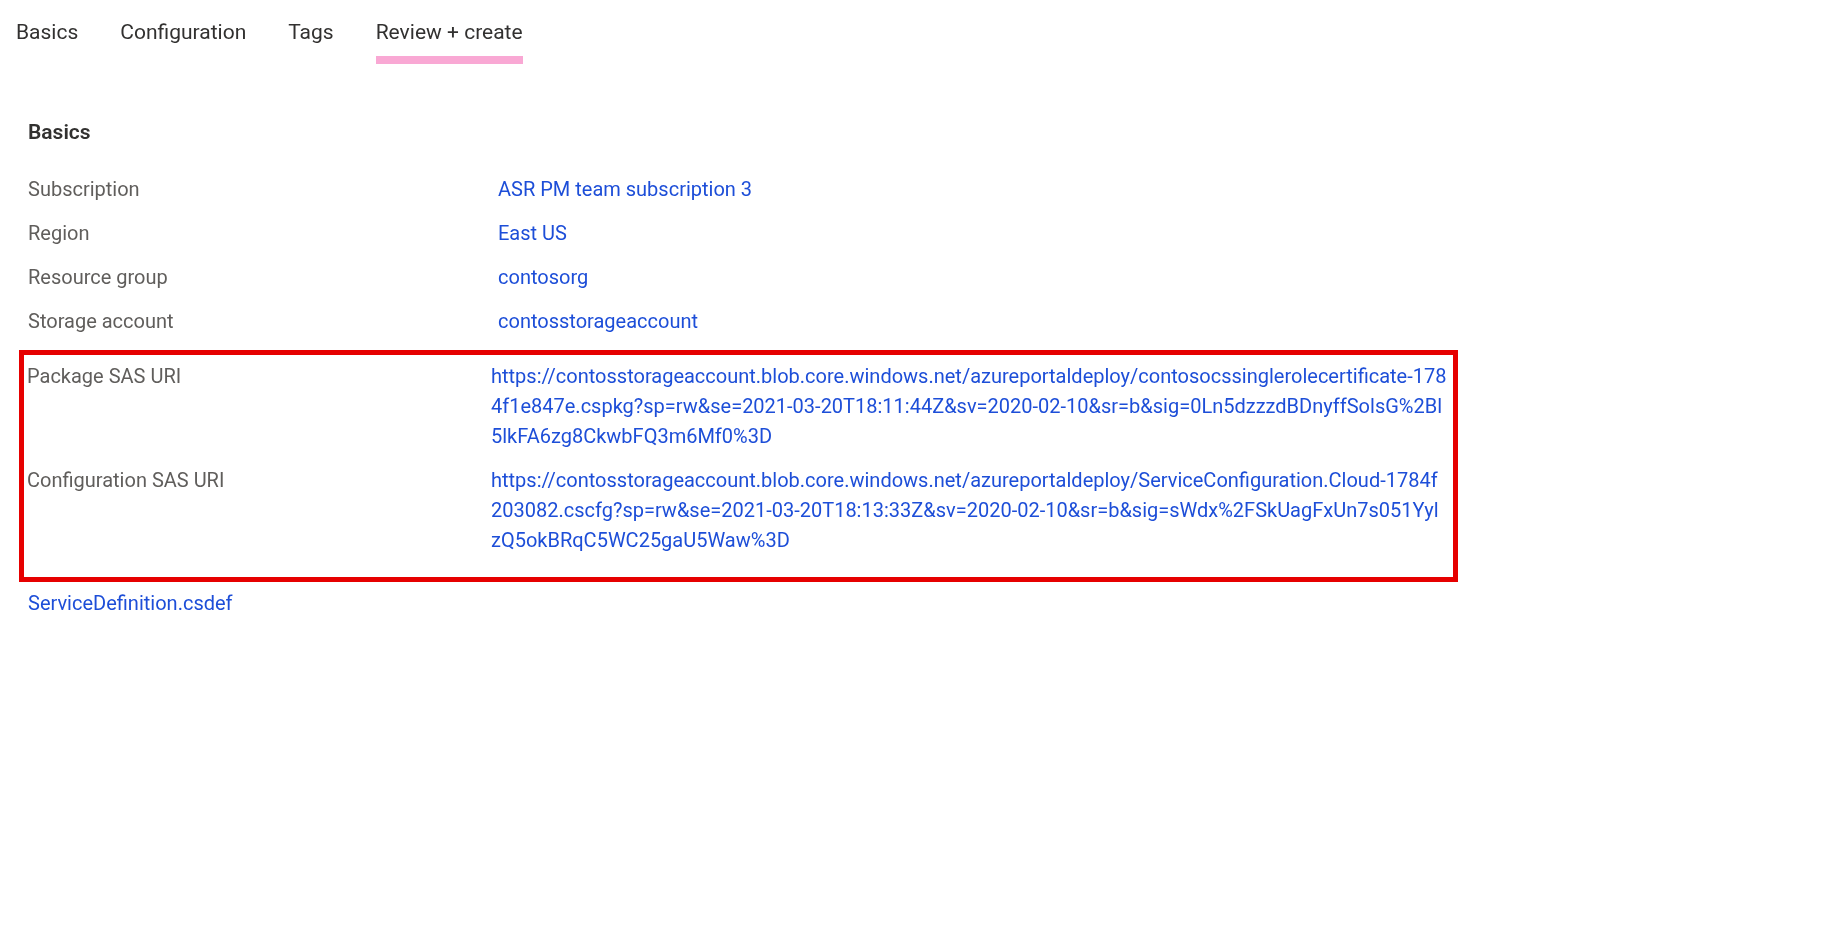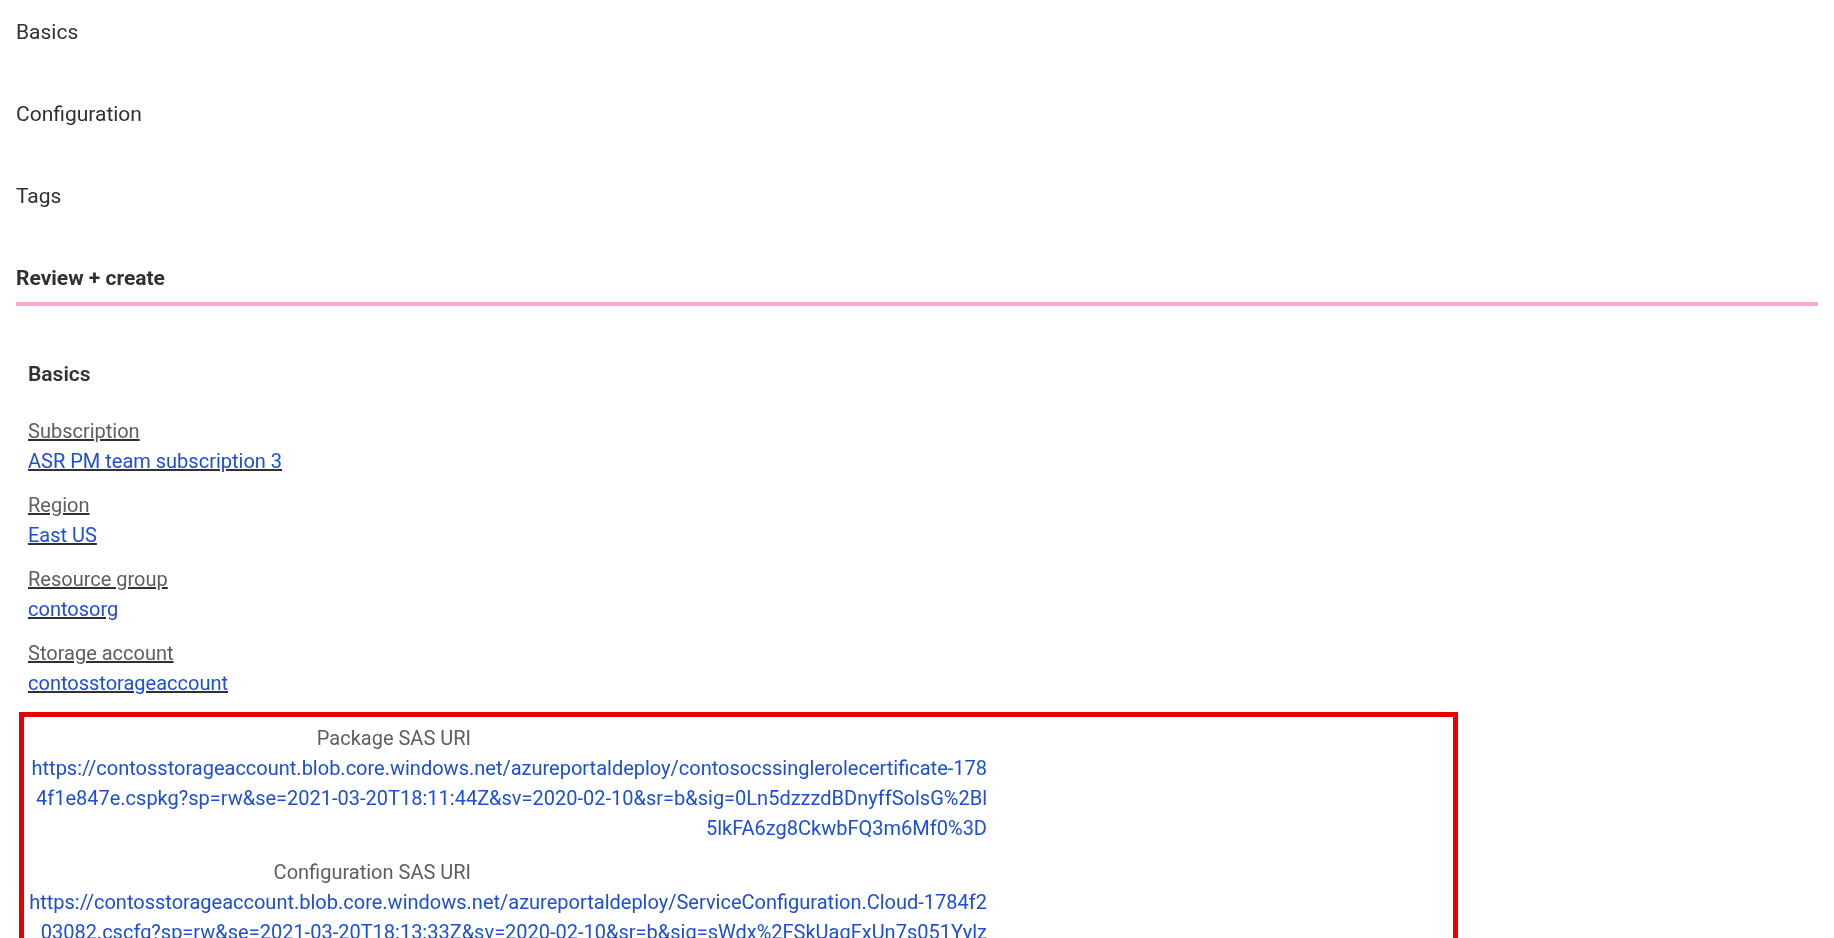--- a/index.html
+++ b/index.html
@@ -1,19 +1,18 @@
 <!DOCTYPE html>
 <html><head>
   <meta charset="utf-8">
   <style>
     * {
       box-sizing: border-box;
       margin: 0;
       padding: 0;
-      flex-direction: column;
     }
     body {
       font-family: "Segoe UI", -apple-system, BlinkMacSystemFont, Roboto, "Helvetica Neue", sans-serif;
       background: #ffffff;
       color: #323130;
       font-size: 14px;
       padding: 20px 16px;
       width: 1834px;
     }
     .tabs {
@@ -23,33 +22,32 @@
     }
     .tab {
       font-size: 21px;
       color: #323130;
       padding-bottom: 12px;
       cursor: pointer;
       font-weight: 400;
       border-bottom: 4px solid transparent;
     }
     .tab.active {
-      font-weight: 700;
-      border-bottom: 4px solid #f9a8d4;
+      font-weight: 400;
+      border-bottom: 8px solid #f9a8d4;
     }
     .section-title {
       font-size: 21px;
       font-weight: 600;
       color: #323130;
       margin-left: 12px;
       margin-bottom: 30px;
     }
     .fields {
       margin-left: 12px;
-      text-decoration: underline;
     }
     .field-row {
       display: flex;
       align-items: flex-start;
       margin-bottom: 14px;
       font-size: 20px;
       line-height: 1.5;
     }
     .field-label {
       width: 470px;
@@ -59,24 +57,23 @@
     }
     .field-value {
       color: #1d4ed8;
       max-width: 960px;
       word-break: break-all;
     }
     .highlight-box {
       border: 5px solid #e60000;
       margin-left: 3px;
       margin-right: 360px;
-      padding: 6px 6px 6px 0;
+      padding: 6px 6px 22px 0;
       margin-top: 6px;
       margin-bottom: 6px;
-      text-align: right;
     }
     .highlight-box .field-row {
       margin-left: 3px;
     }
     .highlight-box .field-label {
       width: 464px;
     }
   </style>
 </head>
 <body>

